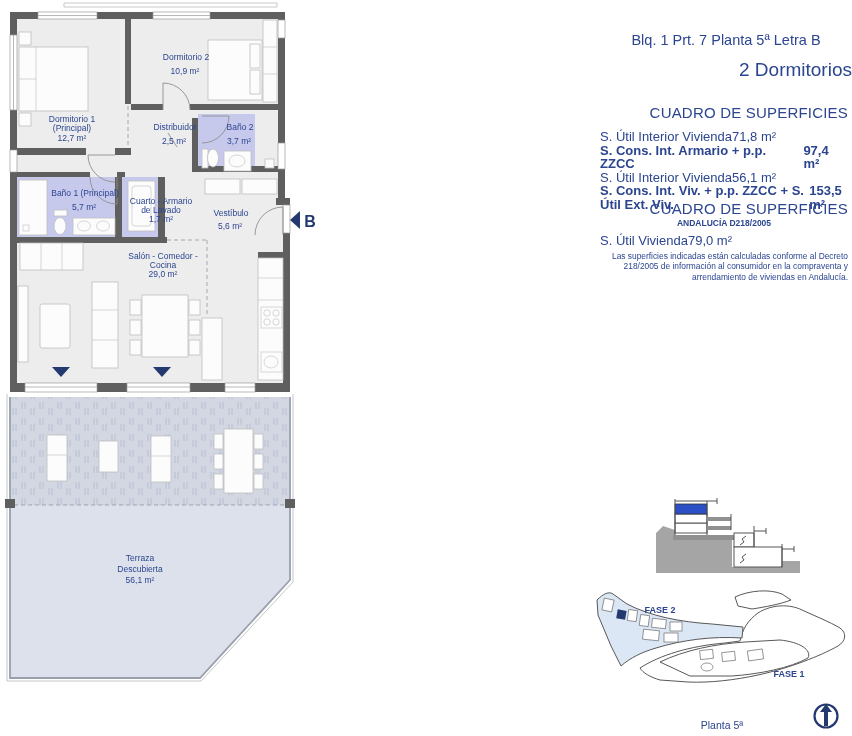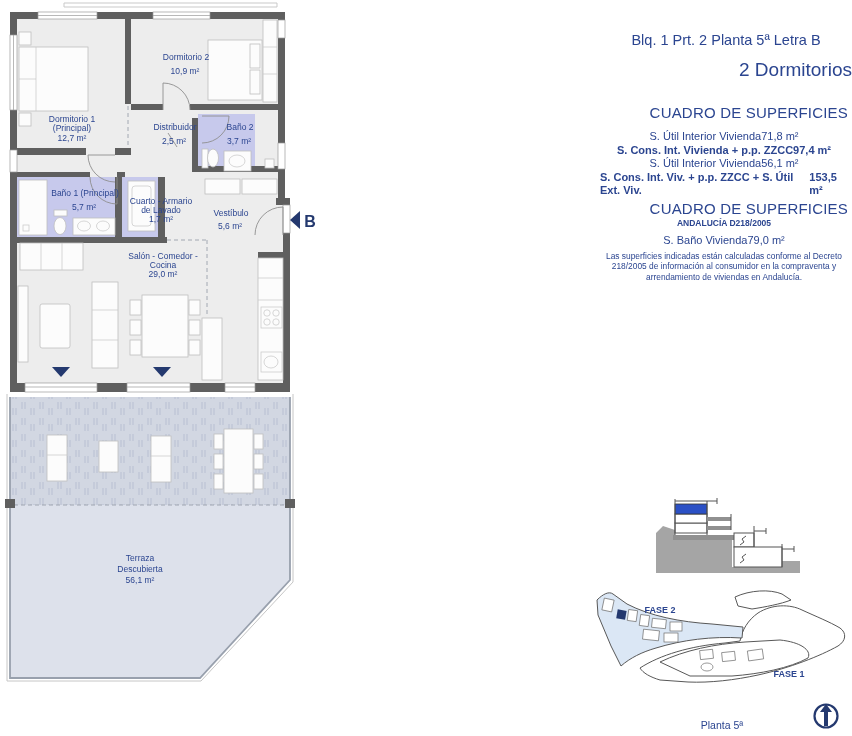--- a/index.html
+++ b/index.html
@@ -45,23 +45,23 @@
   .rightcol{position:absolute;left:600px;top:0;width:252px;color:var(--navy)}
   .hdr1{position:absolute;left:0;top:32px;width:252px;text-align:center;font-size:14.5px}
   .hdr2{position:absolute;left:0;top:59px;width:252px;text-align:right;font-size:19px}
   .tbl{position:absolute;left:0;width:248px}
   .tbl1{top:104px}
   .tbl2{top:200px}
   .tbl h3{font-size:15px;font-weight:normal;text-align:right;letter-spacing:.2px}
   .subt{font-size:8.5px;font-weight:bold;text-align:center;margin-top:1px}
   .rows{margin-top:9px}
   .tbl2 .rows{margin-top:6px}
-  .srow{display:flex;justify-content:center;font-size:11px;line-height:13.5px}
+  .srow{display:flex;justify-content:flex-start;font-size:13px;line-height:13.5px}
   .srow.b{font-weight:bold}
-  .note{margin-top:3px;font-size:8.4px;line-height:10.6px;text-align:center}
+  .note{margin-top:3px;font-size:8.4px;line-height:10.6px;text-align:right}
 </style>
 </head>
 <body>
 
 <svg id="plan-svg" width="852" height="736" viewBox="0 0 852 736">
   <defs>
     <pattern id="hatch" width="18" height="16" patternUnits="userSpaceOnUse">
       <line x1="4" y1="2" x2="4" y2="9" stroke="#b8bfd2" stroke-width="1"></line>
       <line x1="7" y1="2" x2="7" y2="9" stroke="#b8bfd2" stroke-width="1"></line>
       <line x1="13" y1="8" x2="13" y2="15" stroke="#b8bfd2" stroke-width="1"></line>
@@ -341,49 +341,49 @@
 
   <g>
     <circle class="north" cx="826" cy="716" r="11.5"></circle>
     <rect x="824" y="711" width="4" height="15" fill="#24396f"></rect>
     <polygon points="826,704 820,712 832,712" fill="#24396f"></polygon>
   </g>
   <text class="caption" x="722" y="729">Planta 5ª</text>
 </svg>
 
 <div class="rightcol">
-  <div class="hdr1">Blq. 1 Prt. 2 Planta 5ª Letra B</div>
+  <div class="hdr1">Blq. 1 Prt. 7 Planta 5ª Letra B</div>
   <div class="hdr2">2 Dormitorios</div>
 
   <div class="tbl tbl1">
     <h3>CUADRO DE SUPERFICIES</h3>
     <div class="rows">
       <div class="srow">
         <span>S. Útil Interior Vivienda</span>
         <span>71,8 m²</span>
       </div>
       <div class="srow b">
-        <span>S. Cons. Int. Vivienda + p.p. ZZCC</span>
+        <span>S. Cons. Int. Armario + p.p. ZZCC</span>
         <span>97,4 m²</span>
       </div>
       <div class="srow">
         <span>S. Útil Interior Vivienda</span>
         <span>56,1 m²</span>
       </div>
       <div class="srow b">
         <span>S. Cons. Int. Viv. + p.p. ZZCC + S. Útil Ext. Viv.</span>
         <span>153,5 m²</span>
       </div>
     </div>
   </div>
 
   <div class="tbl tbl2">
     <h3>CUADRO DE SUPERFICIES</h3>
     <div class="subt">ANDALUCÍA D218/2005</div>
     <div class="rows">
       <div class="srow">
-        <span>S. Baño Vivienda</span>
+        <span>S. Útil Vivienda</span>
         <span>79,0 m²</span>
       </div>
     </div>
     <div class="note">Las superficies indicadas están calculadas conforme al Decreto 218/2005 de información al consumidor en la compraventa y arrendamiento de viviendas en Andalucía.</div>
   </div>
 </div>
 
 </body></html>

